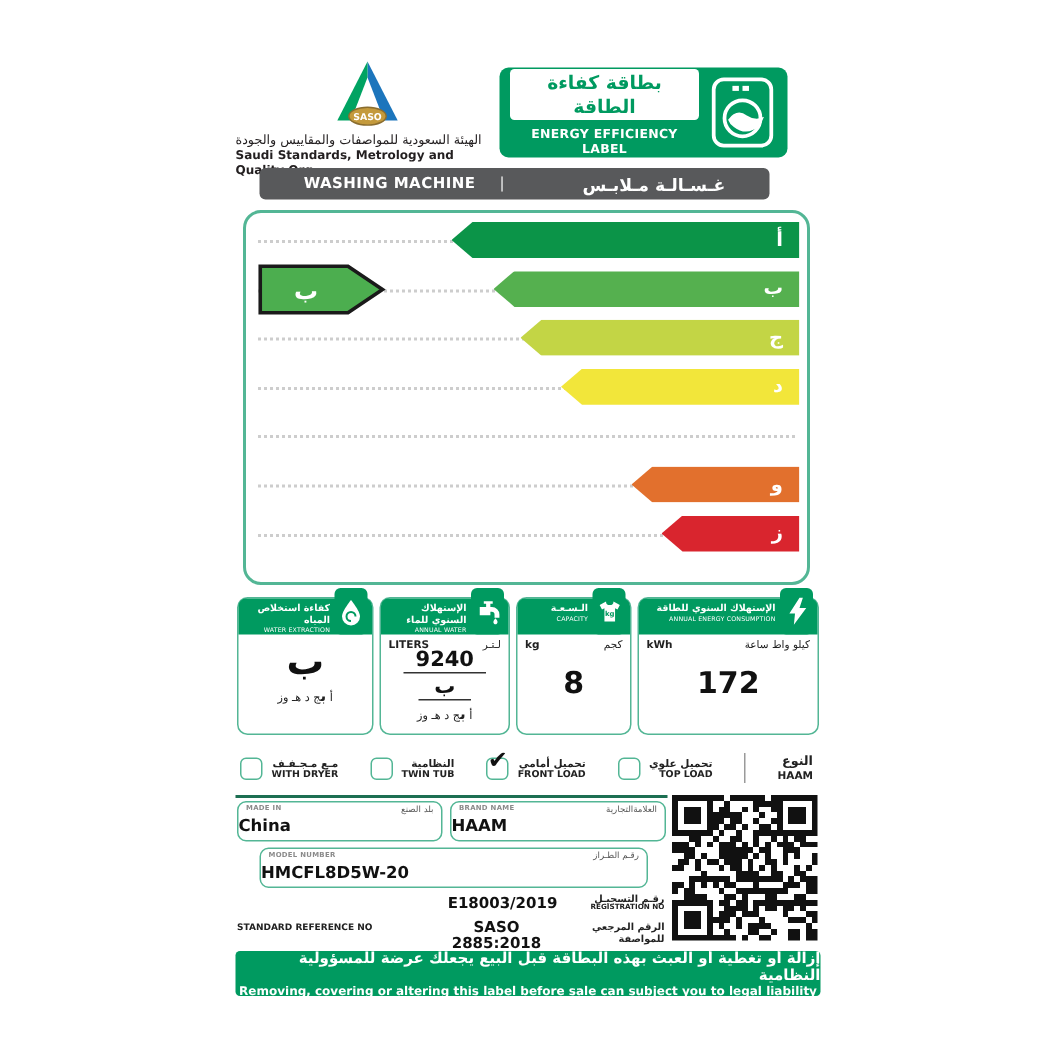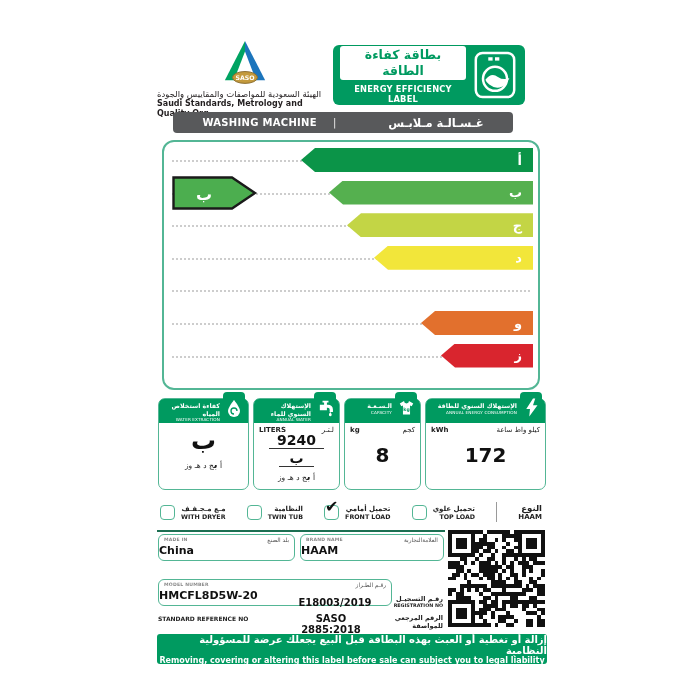--- a/index.html
+++ b/index.html
@@ -289,21 +289,21 @@
     <div class="dbox" style="left:1px;top:494px;width:137px;">
       <span class="dl-en">MADE IN</span>
       <span class="dl-ar">بلد الصنع</span>
       <div class="dval">China</div>
     </div>
     <div class="dbox" style="left:143px;top:494px;width:144px;">
       <span class="dl-en">BRAND NAME</span>
       <span class="dl-ar">العلامةالتجارية</span>
       <div class="dval">HAAM</div>
     </div>
-    <div class="dbox" style="left:1px;top:525px;width:234px;margin-top:14px;">
+    <div class="dbox" style="left:16px;top:525px;width:259px;">
       <span class="dl-en">MODEL NUMBER</span>
       <span class="dl-ar">رقـم الطـراز</span>
       <div class="dval">HMCFL8D5W-20</div>
     </div>
 
     <div class="abs reg-val">E18003/2019</div>
     <div class="abs reg-lab">
       <div class="ar">رقـم التسجيـل</div>
       <div class="en">REGISTRATION NO</div>
     </div>

